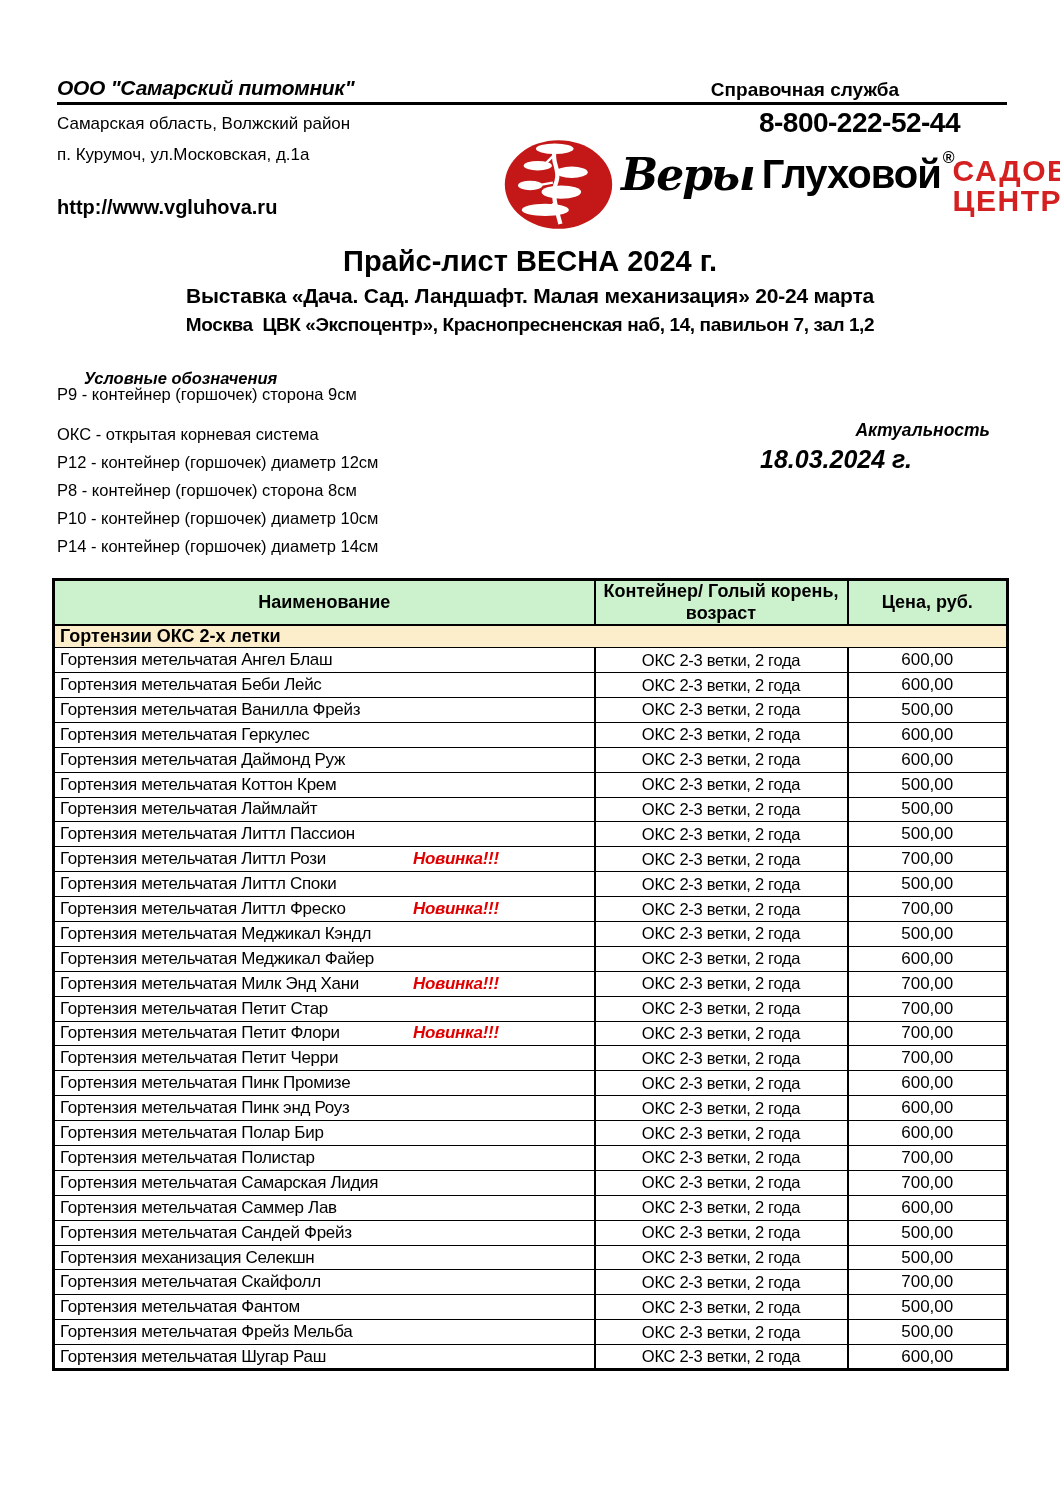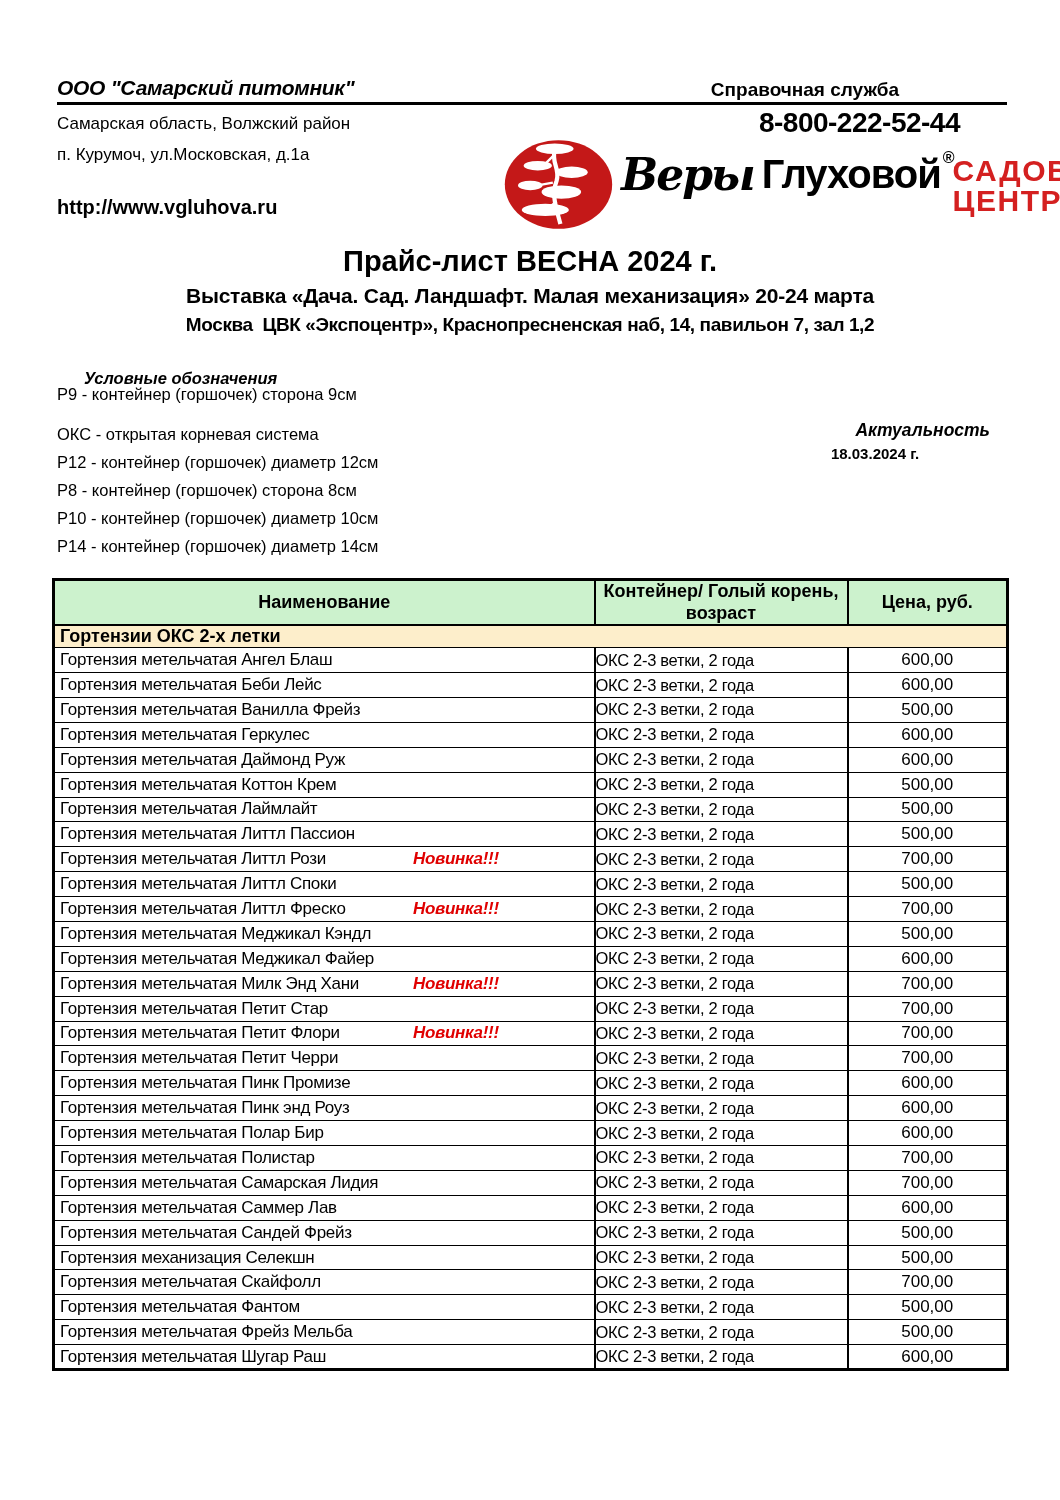--- a/index.html
+++ b/index.html
@@ -33,37 +33,37 @@
   .doc-sub1  { position:absolute; left:0; top:284px; width:100%; text-align:center; font-size:21px; font-weight:bold; letter-spacing:-0.2px; }
   .doc-sub2  { position:absolute; left:0; top:314px; width:100%; text-align:center; font-size:19px; font-weight:bold; letter-spacing:-0.4px; white-space:pre-wrap; }
 
   
   .legend-title { position:absolute; left:84px; top:369px; font-size:16.5px; font-weight:bold; font-style:italic; }
   .legend-item { position:absolute; left:57px; font-size:16.5px; }
   .li0 { top:377px;margin-top:8px; } .li1 { top:425px; } .li2 { top:453px; }
   .li3 { top:481px; } .li4 { top:509px; } .li5 { top:537px; }
 
   .actuality-label { position:absolute; left:760px; top:420px; width:230px; text-align:right; font-size:17.5px; font-weight:bold; font-style:italic; }
-  .actuality-date  { position:absolute; left:760px; top:445px; width:230px; text-align:center; font-size:15px; font-weight:bold; }
+  .actuality-date  { position:absolute; left:760px; top:445px; width:230px; text-align:left; font-size:25px; font-weight:bold;font-style:italic; }
 
   
   table.price { position:absolute; left:52px; top:578px; width:954px; border-collapse:collapse; table-layout:fixed; border:3px solid #000; }
   col.c1 { width:541px; } col.c2 { width:253px; } col.c3 { width:160px; }
   .price th {
     background:#ccf2cd; font-size:18px; font-weight:bold; text-align:center;
     height:42px; line-height:1.2; vertical-align:middle;
     border:1.5px solid #000; border-left-width:2.5px; border-right-width:2.5px; border-bottom-width:2.5px;
   }
   .price td { border:1.5px solid #000; border-left-width:2.5px; border-right-width:2.5px; vertical-align:middle; }
   .section-row td {
     background:#fdeecb; font-size:18px; font-weight:bold; height:22px; padding-left:5px;
   }
   .name-cell { position:relative; font-size:17px; padding-left:5px; height:24.9px; letter-spacing:-0.3px; }
   .novelty { position:absolute; left:358px; top:50%; transform:translateY(-50%); color:#e00000; font-weight:bold; font-style:italic; font-size:17px; }
-  .cont-cell { font-size:16.5px; letter-spacing:-0.3px; }
+  .cont-cell { text-align:center; font-size:16.5px; letter-spacing:-0.3px; }
   .price-cell { text-align:center; font-size:17px; }
 </style>
 </head>
 <body>
 
 <div class="page">
 
   <div class="company">ООО "Самарский питомник"</div>
   <div class="service-label">Справочная служба</div>
   <div class="rule"></div>

